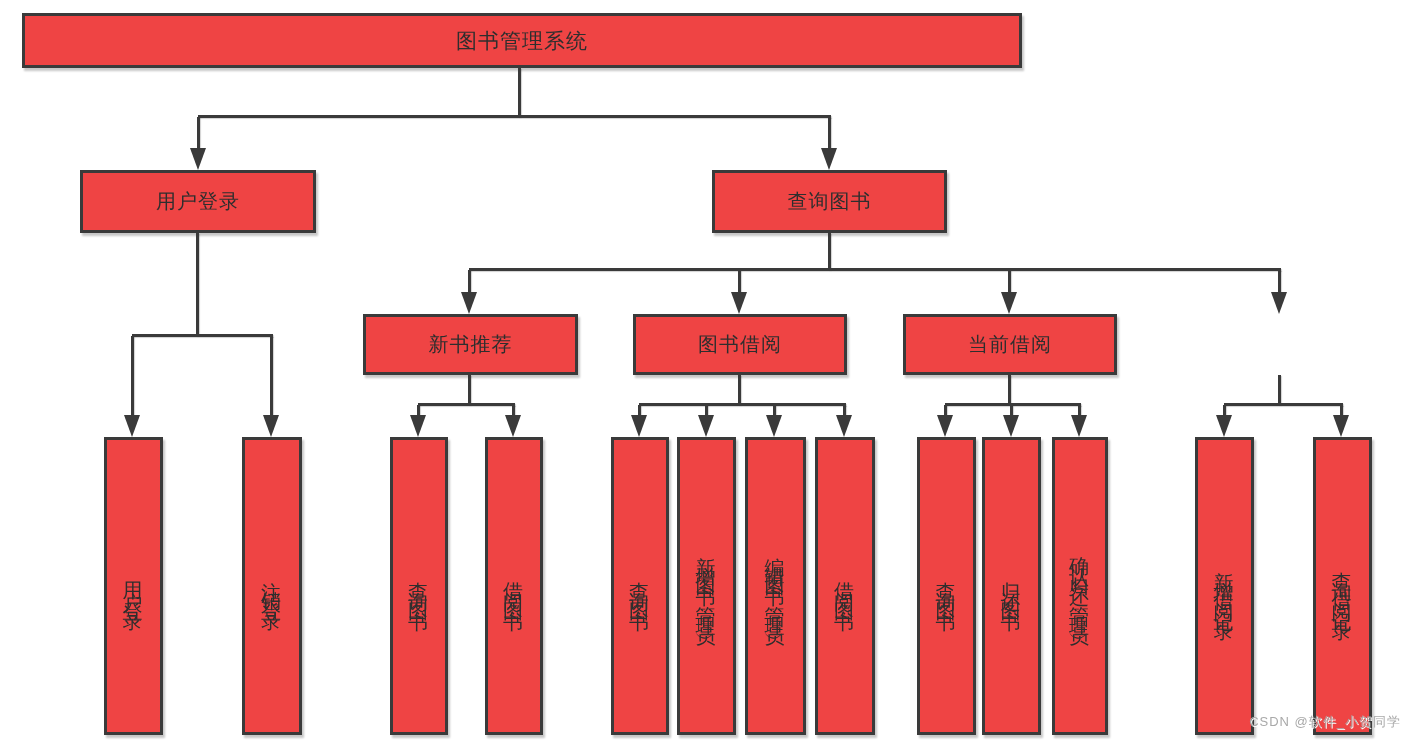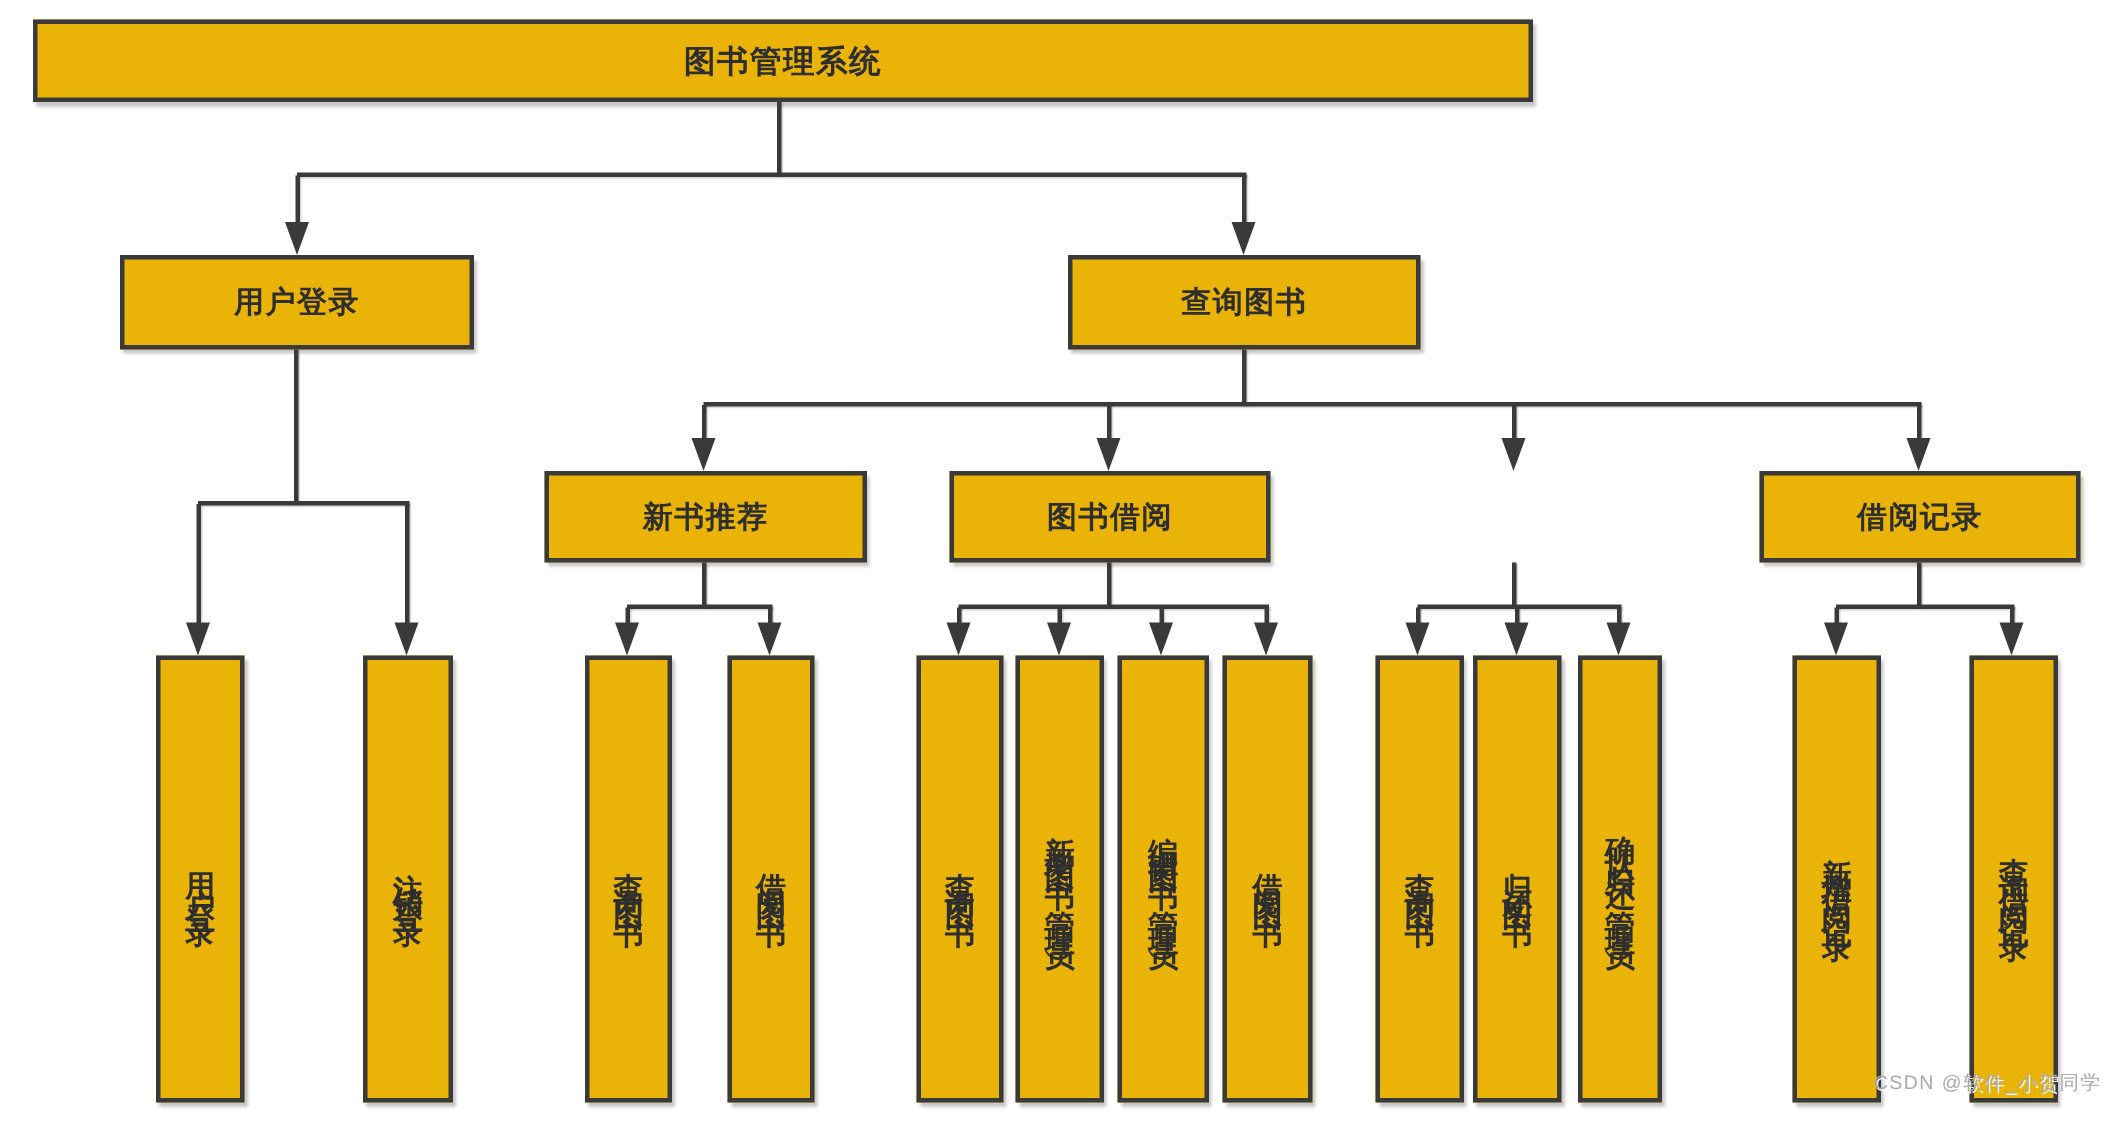--- a/index.html
+++ b/index.html
@@ -1,27 +1,26 @@
 <!DOCTYPE html>
 <html><head>
 <meta charset="utf-8">
 <style>
   html,body{margin:0;padding:0;background:#ffffff;}
   .canvas{
     position:relative;width:1405px;height:747px;background:#ffffff;
     font-family:"Liberation Sans",sans-serif;color:#2e2e2e;overflow:hidden;
   }
   .box{
-    position:absolute;box-sizing:border-box;background:#eab308;
+    position:absolute;box-sizing:border-box;background:#ef4444;
     border:3px solid #3a3a3a;
     display:flex;align-items:center;justify-content:center;
     font-size:20px;letter-spacing:1px;color:#2e2e2e;
     box-shadow:2px 3px 2px rgba(0,0,0,0.22);
     white-space:nowrap;
-    font-weight:bold;
   }
   .root-box{font-size:21px;}
   .leaf{
     writing-mode:vertical-rl;text-orientation:mixed;
     letter-spacing:10px;font-size:20px;white-space:normal;
   }
   .line{
     position:absolute;background:#3a3a3a;
     box-shadow:1px 1px 1px rgba(0,0,0,0.18);
   }
@@ -67,21 +66,21 @@
   <div class="arrow" style="left:461px;top:292px"></div>
   <div class="line" style="left:738px;top:270px;width:3px;height:24px"></div>
   <div class="arrow" style="left:731px;top:292px"></div>
   <div class="line" style="left:1008px;top:270px;width:3px;height:24px"></div>
   <div class="arrow" style="left:1001px;top:292px"></div>
   <div class="line" style="left:1278px;top:270px;width:3px;height:24px"></div>
   <div class="arrow" style="left:1271px;top:292px"></div>
 
   <div class="box" style="left:363px;top:314px;width:215px;height:61px">新书推荐</div>
   <div class="box" style="left:633px;top:314px;width:214px;height:61px">图书借阅</div>
-  <div class="box" style="left:1173px;top:314px;width:214px;height:61px">借阅记录</div>
+  <div class="box" style="left:903px;top:314px;width:214px;height:61px">当前借阅</div>
 
   <div class="line" style="left:468px;top:375px;width:3px;height:30px"></div>
   <div class="line" style="left:418px;top:403px;width:97px;height:3px"></div>
   <div class="line" style="left:417px;top:405px;width:3px;height:14px"></div>
   <div class="arrow" style="left:410px;top:415px"></div>
   <div class="line" style="left:512px;top:405px;width:3px;height:14px"></div>
   <div class="arrow" style="left:505px;top:415px"></div>
 
   <div class="line" style="left:738px;top:375px;width:3px;height:30px"></div>
   <div class="line" style="left:639px;top:403px;width:207px;height:3px"></div>

